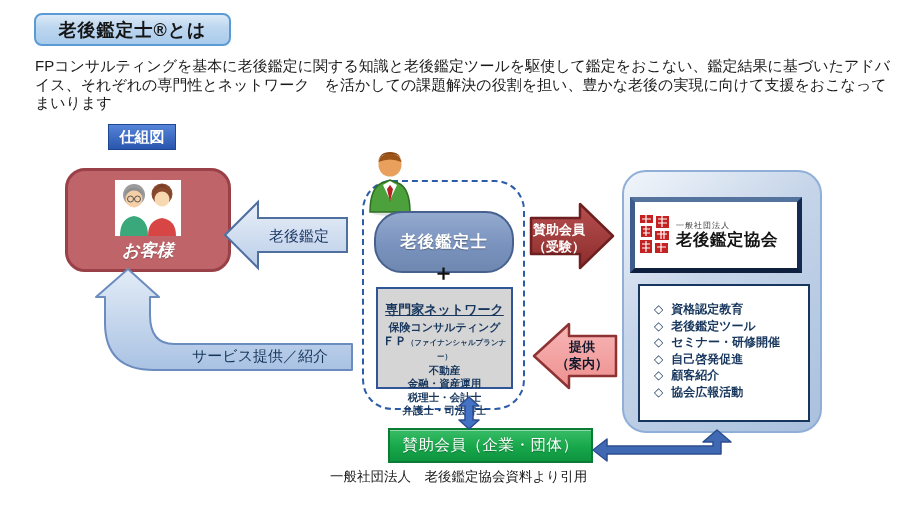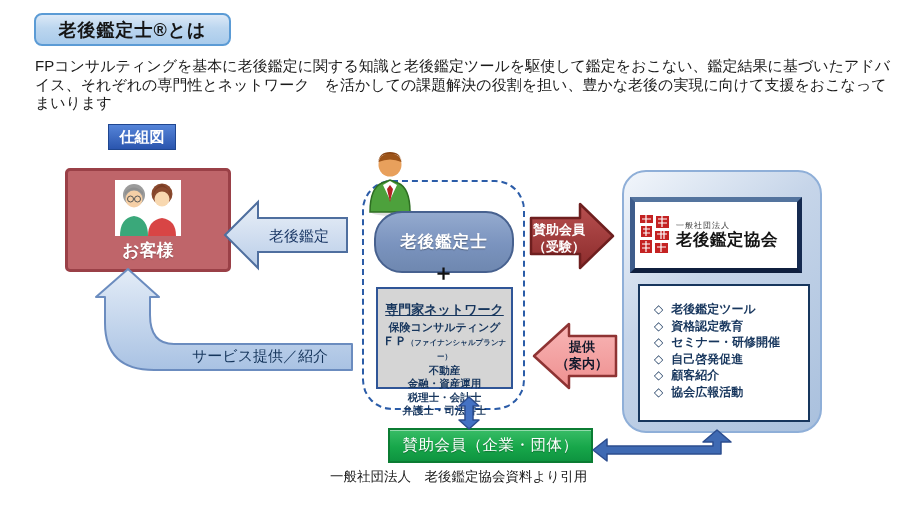--- a/index.html
+++ b/index.html
@@ -23,21 +23,21 @@
     position:absolute; left:108px; top:124px; width:68px; height:26px;
     background:linear-gradient(180deg,#5584d8 0%,#2a55ae 100%);
     border:1px solid #1f4690;
     display:flex; align-items:center; justify-content:center;
     font-size:15px; font-weight:bold; color:#ffffff;
   }
 
   
   .customer-box{
     position:absolute; left:65px; top:168px; width:166px; height:104px;
-    background:#bf656a; border:3px solid #9a4047; border-radius:5px;
+    background:#bf656a; border:3px solid #9a4047; border-radius:20px;font-style:italic;
   }
   .customer-photo{
     width:66px; height:56px; background:#ffffff; margin:9px auto 0;
     display:flex; align-items:flex-end; justify-content:center; overflow:hidden;
   }
   .customer-label{
     margin-top:3px; text-align:center; color:#ffffff; font-weight:bold; font-size:17px;
     text-shadow:0 1px 1px rgba(0,0,0,.25);
   }
 
@@ -250,22 +250,22 @@
         <path d="M18 33 H27 M22 29 V38"></path>
       </g>
     </svg>
     <div class="logo-text">
       <span class="org-type">一般社団法人</span>
       <span class="org-name">老後鑑定協会</span>
     </div>
   </div>
   <div class="services-box">
     <ul>
+      <li><span class="svc-bullet">◇</span><span>資格認定教育</span></li>
       <li><span class="svc-bullet">◇</span><span>老後鑑定ツール</span></li>
-      <li><span class="svc-bullet">◇</span><span>資格認定教育</span></li>
       <li><span class="svc-bullet">◇</span><span>セミナー・研修開催</span></li>
       <li><span class="svc-bullet">◇</span><span>自己啓発促進</span></li>
       <li><span class="svc-bullet">◇</span><span>顧客紹介</span></li>
       <li><span class="svc-bullet">◇</span><span>協会広報活動</span></li>
     </ul>
   </div>
 
   <div class="support-box">賛助会員（企業・団体）</div>
 
   <svg class="shape" style="left:456px;top:395px" width="26" height="36" viewBox="0 0 26 36">

